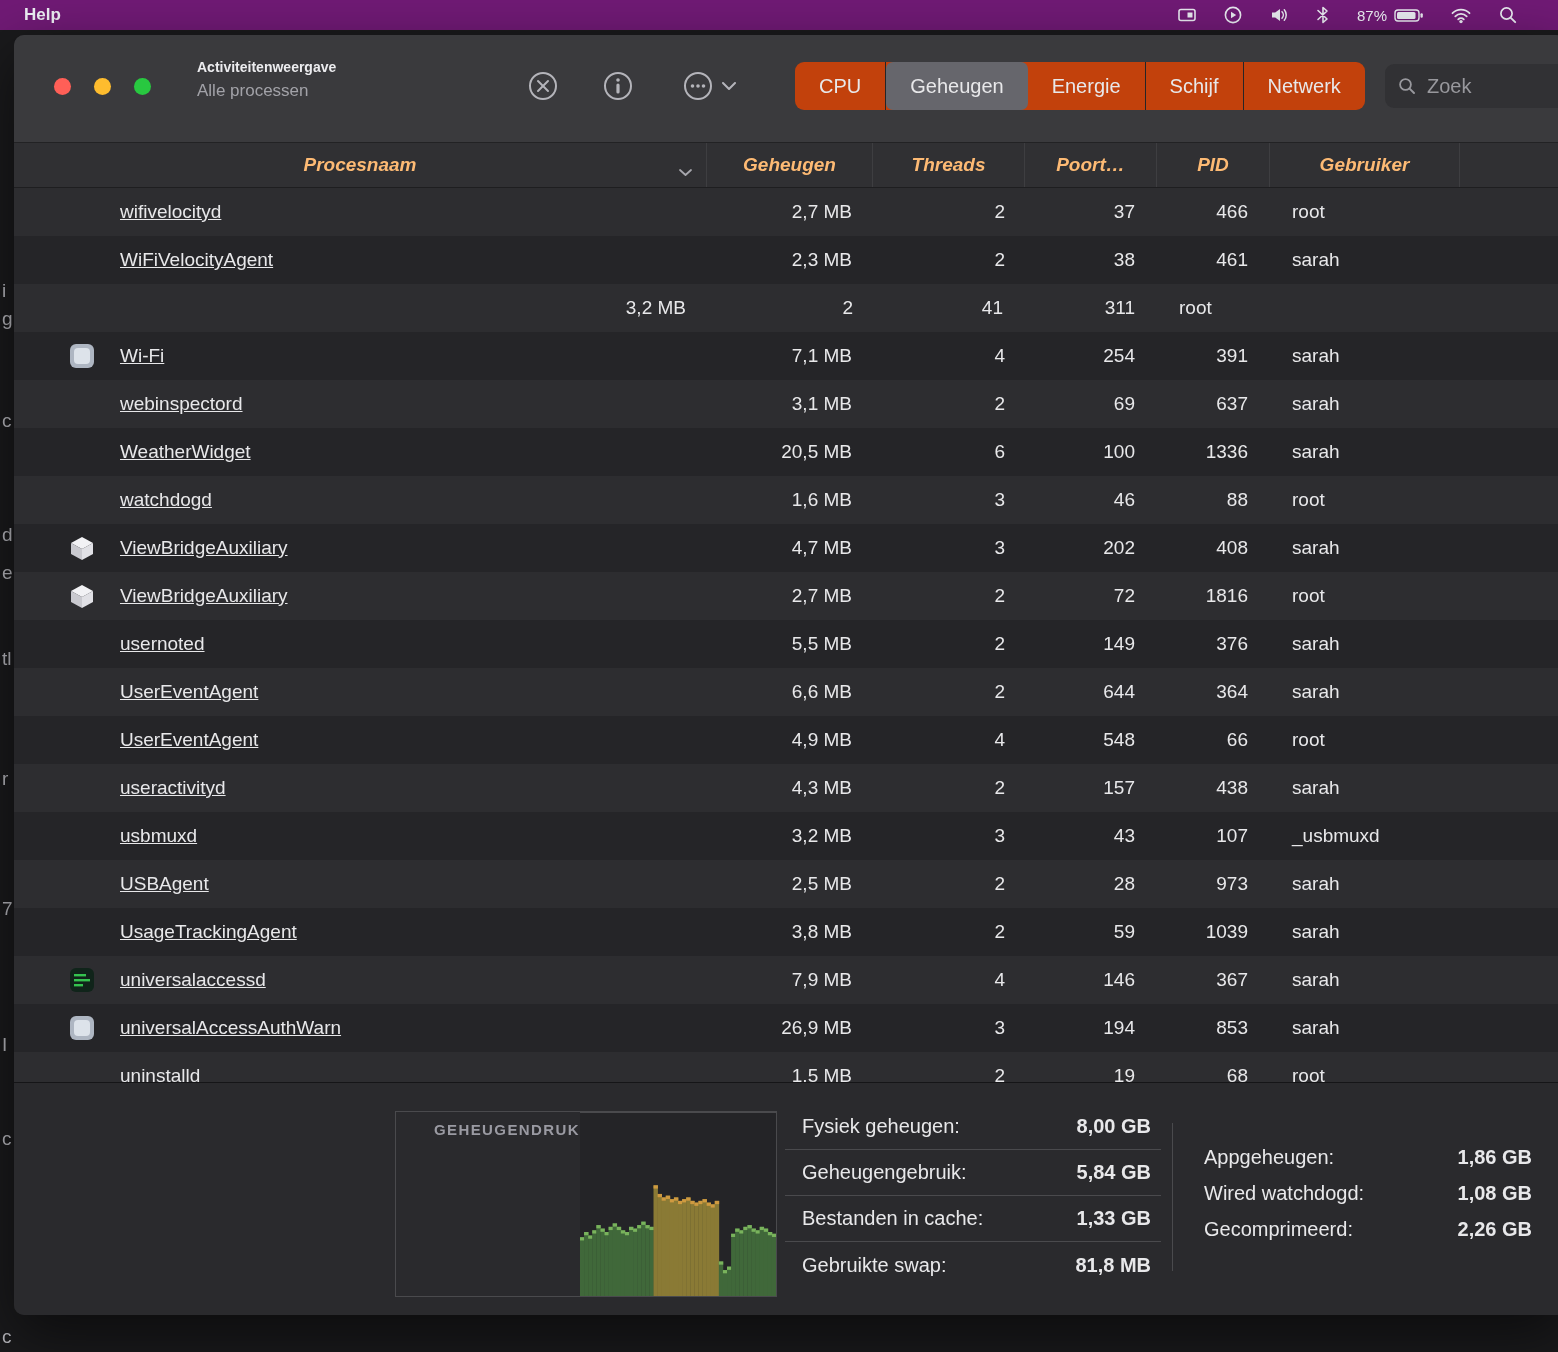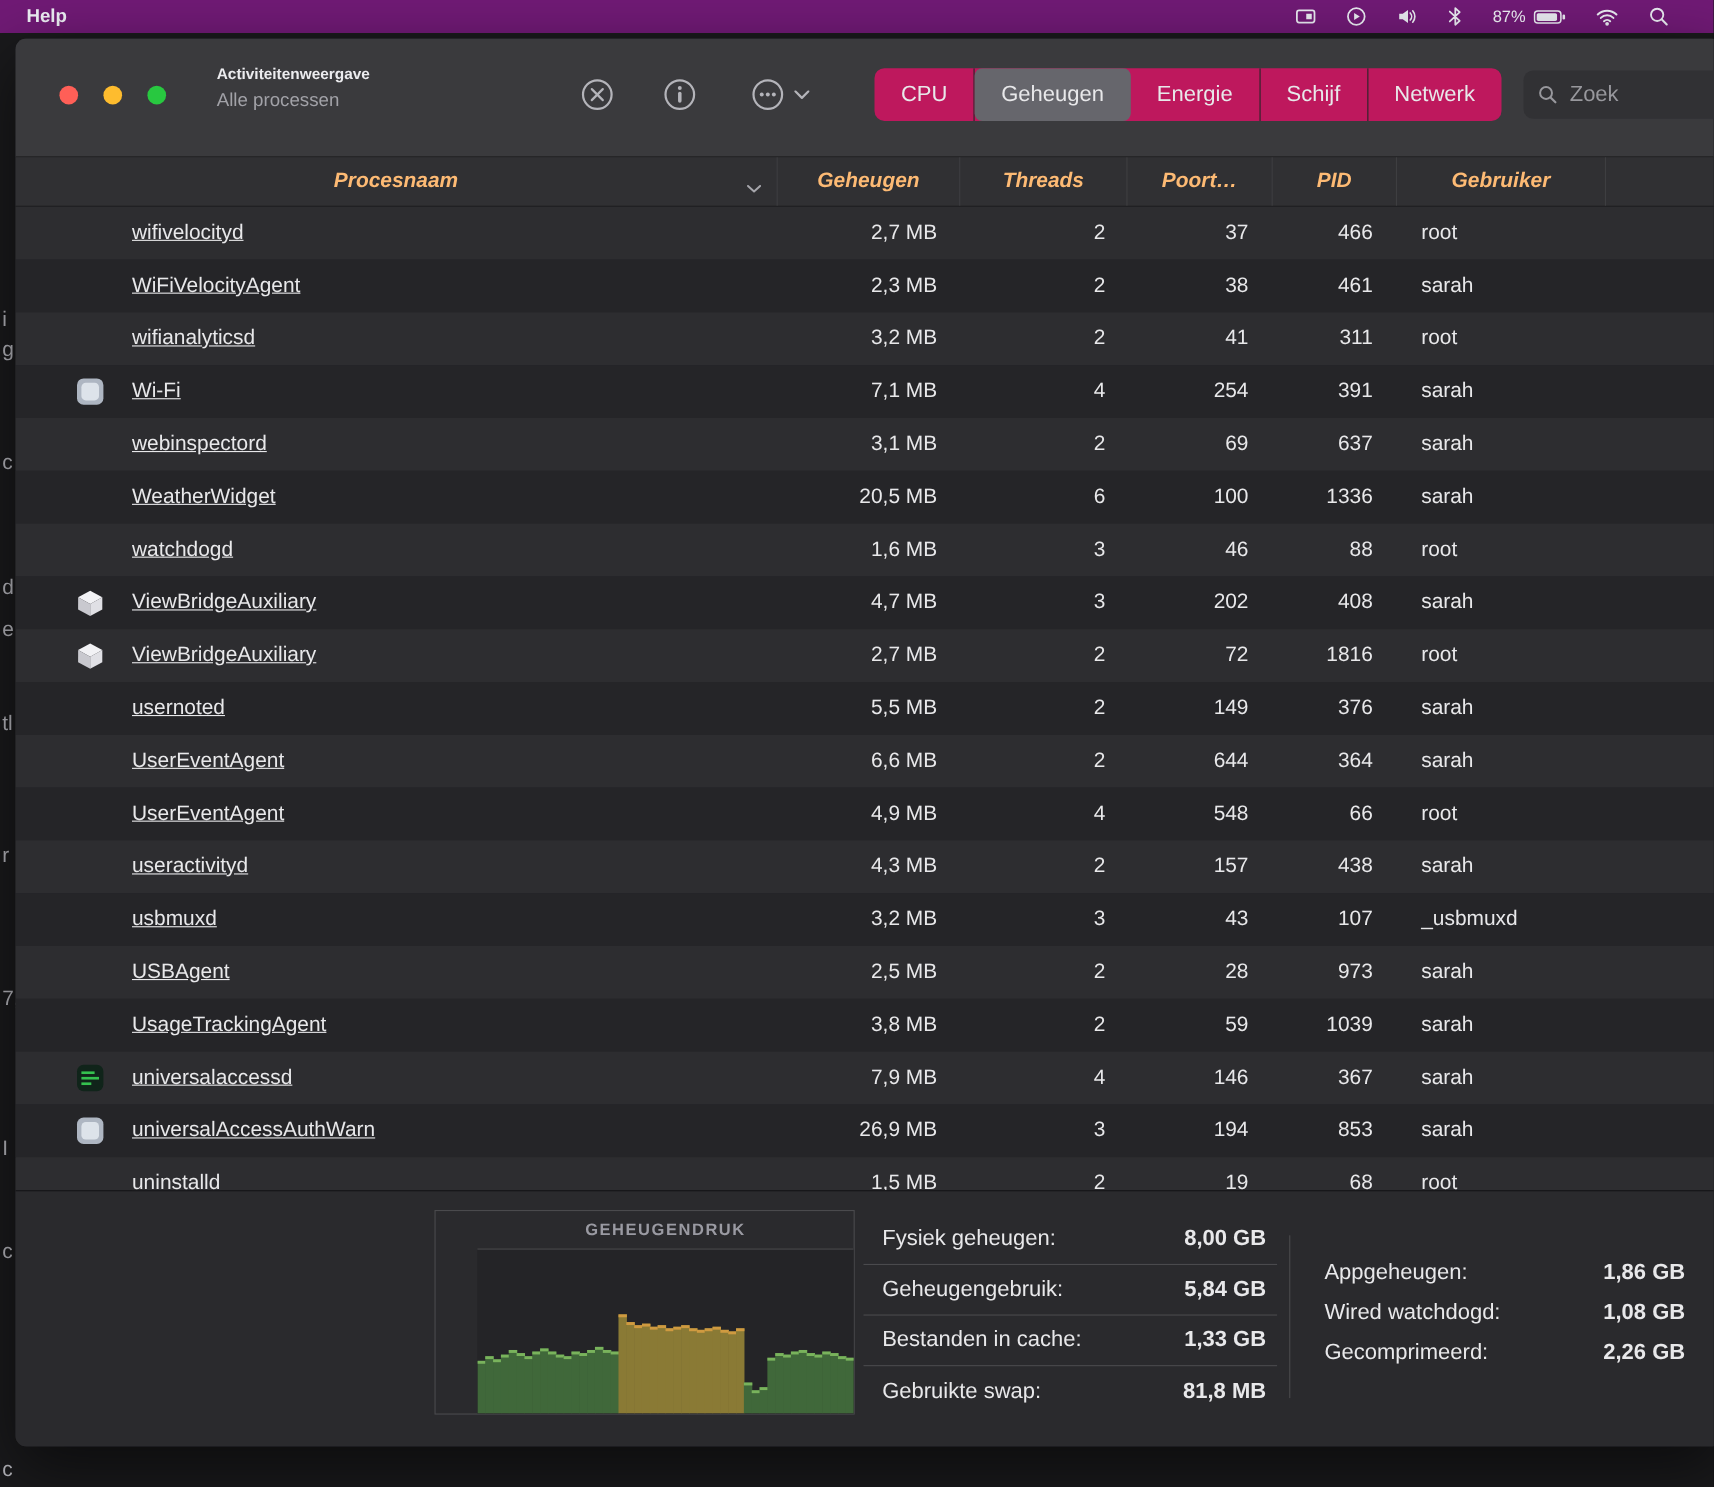--- a/index.html
+++ b/index.html
@@ -39,21 +39,21 @@
   .w-subtitle { font-size:17px; color:#a2a2a8; margin-top:6px; }
 
   .tb-btn { position:absolute; top:35px; background:none; border:none; cursor:pointer; color:#b4b4ba; }
   .tb-btn svg { display:block; }
   .tb-stop { left:513px; }
   .tb-info { left:588px; }
   .tb-more { left:668px; display:flex; align-items:center; gap:8px; }
 
   
   .tabs { position:absolute; left:781px; top:27px; height:48px; display:flex;
-          background:#be185d; border-radius:9px; overflow:hidden; }
+          background:#c2410c; border-radius:9px; overflow:hidden; }
   .tab { display:flex; align-items:center; justify-content:center; font-size:20px; color:#e8e8ea;
          padding:0 24px; cursor:default; border-right:1px solid #252527; }
   .tab:last-child { border-right:none; }
   .tab.selected { background:#66666c; border-radius:7px; border-right:none; font-weight:500; }
 
   
   .searchfield { position:absolute; left:1371px; top:29px; height:44px; width:210px;
                  background:#313134; border-radius:9px; display:flex; align-items:center; padding:0 12px; }
   .searchfield input { background:transparent; border:none; outline:none; color:#e8e8ea;
                        font-size:20px; width:130px; margin-left:10px; font-family:inherit; }
@@ -78,22 +78,22 @@
   .cell.num { justify-content:flex-end; }
   .cell.mem { padding-right:21px; }
   .cell.thr { padding-right:20px; }
   .cell.prt { padding-right:22px; }
   .cell.pid { padding-right:22px; }
   .cell.usr { padding-left:22px; }
 
   
   .footer { position:absolute; left:0; top:1047px; width:100%; height:233px; background:#2a2a2d;
             border-top:1px solid #151517; }
-  .chartbox { position:absolute; left:381px; top:17px; width:382px; height:186px;
-              border:1px solid #4a4a4d; display:flex; flex-direction:column;padding-left:38px; }
+  .chartbox { position:absolute; left:381px; top:28px; width:382px; height:186px;
+              border:1px solid #4a4a4d; display:flex; flex-direction:row;padding-left:38px; }
   .chart-title { height:34px; display:flex; align-items:center; justify-content:center;
                  font-size:15px; font-weight:700; letter-spacing:1.4px; color:#9a9aa2; }
   .chart-area { flex:1; border-top:1px solid #4a4a4d; position:relative; background:#242427; }
   .chart-area svg { position:absolute; inset:0; width:100%; height:100%; }
 
   .stats-left { position:absolute; left:771px; top:21px; width:376px; height:186px; }
   .stat-row { height:46px; display:flex; align-items:center; justify-content:space-between;
               padding:0 10px 0 17px; font-size:20px; border-bottom:1px solid #4a4a4d; }
   .stat-row:last-child { border-bottom:none; }
   .stat-row .val { font-weight:600; }
@@ -272,24 +272,20 @@
             <span class="icon-slot"></span>
             <span>WiFiVelocityAgent</span>
           </div>
           <div class="cell num mem">2,3 MB</div>
           <div class="cell num thr">2</div>
           <div class="cell num prt">38</div>
           <div class="cell num pid">461</div>
           <div class="cell usr">sarah</div>
         </div>
         <div class="trow odd">
-          <div class="cell name">
-            <span class="icon-slot"></span>
-            <span>wifianalyticsd</span>
-          </div>
           <div class="cell num mem">3,2 MB</div>
           <div class="cell num thr">2</div>
           <div class="cell num prt">41</div>
           <div class="cell num pid">311</div>
           <div class="cell usr">root</div>
         </div>
         <div class="trow even">
           <div class="cell name">
             <span class="icon-slot">
               <svg viewBox="0 0 28 28">

